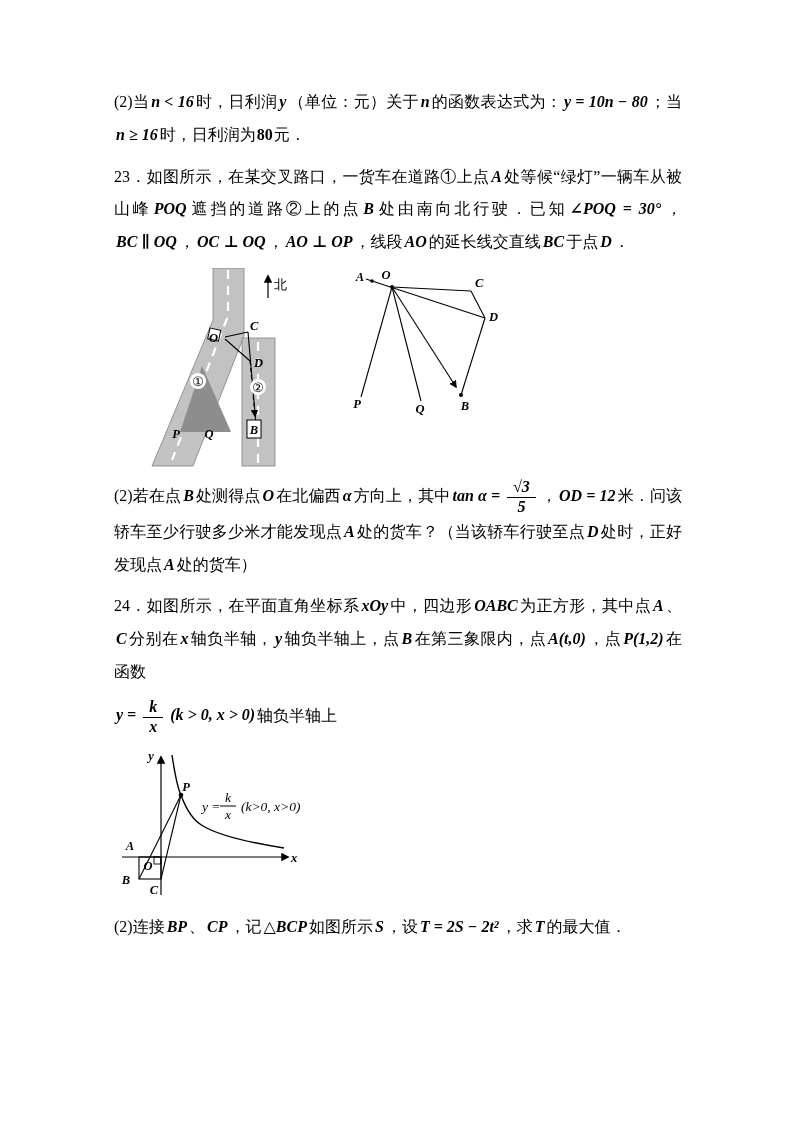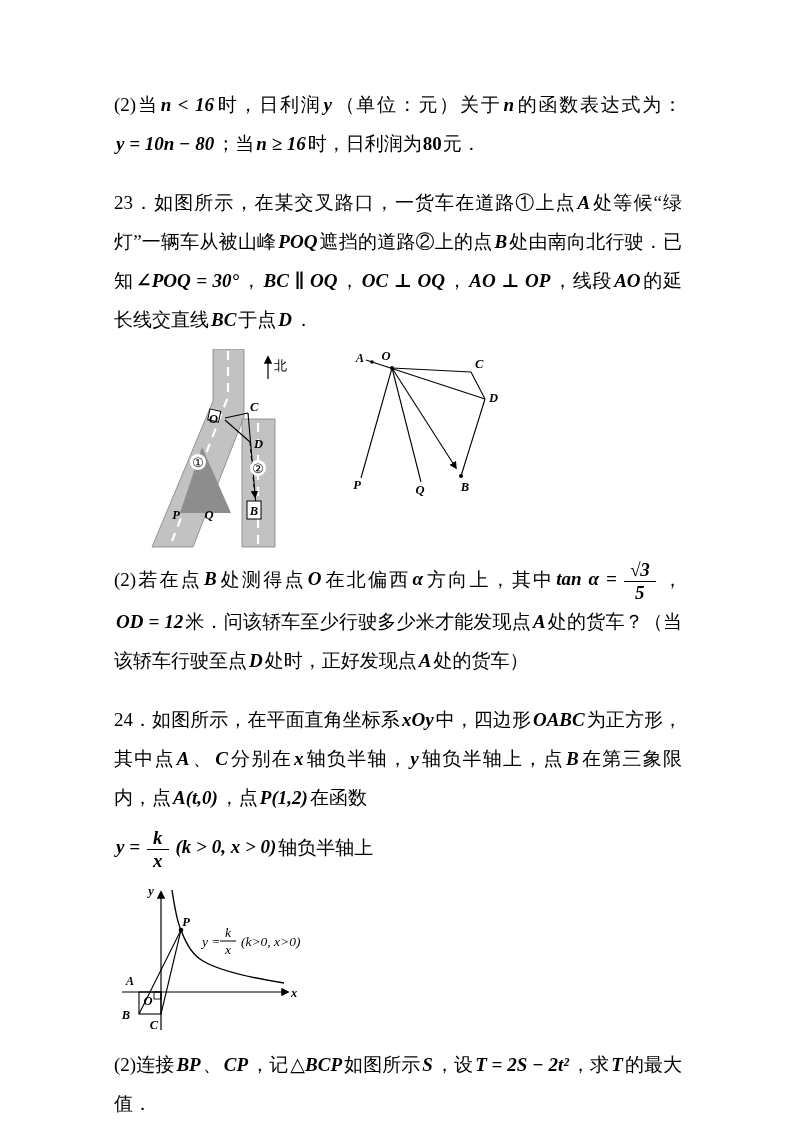--- a/index.html
+++ b/index.html
@@ -1,19 +1,19 @@
 <!DOCTYPE html>
 <html><head>
 <meta charset="utf-8">
 <style>
   html,body{margin:0;padding:0;background:#ffffff;}
   body{width:794px;height:1123px;font-family:"Liberation Serif","DejaVu Serif",serif;color:#000;}
   .page{box-sizing:border-box;width:794px;height:1123px;padding:86px 112px 30px 114px;overflow:hidden;background:#fff;}
-  .para{margin:0 0 9px 0;font-size:19px;line-height:2.05;text-align:justify;}
-  .p23,.p24{margin-top:20px;}
+  .para{margin:0 0 9px 0;font-size:16px;line-height:2.05;text-align:justify;}
+  .p23,.p24{margin-top:9px;}
   .t{font-family:"Liberation Serif","DejaVu Serif",serif;}
   .m{font-family:"Liberation Serif","DejaVu Serif",serif;font-weight:bold;font-style:italic;padding:0 2px;white-space:nowrap;}
   .num{font-weight:bold;padding:0 1px;}
   .frac{display:inline-block;vertical-align:middle;text-align:center;line-height:1.12;font-weight:bold;font-style:italic;margin:0 5px;white-space:nowrap;}
   .fnum{display:block;border-bottom:1.6px solid #000;padding:0 6px 1px 6px;}
   .fden{display:block;}
   .diagrams23{display:flex;align-items:flex-start;gap:34px;margin:4px 0 8px 24px;}
   .graph24{margin:2px 0 4px 0;}
   .svgt{font-family:"Liberation Serif","DejaVu Serif",serif;font-style:italic;font-weight:bold;font-size:12.5px;}
   .zh{font-style:normal;font-weight:normal;font-size:13px;}

